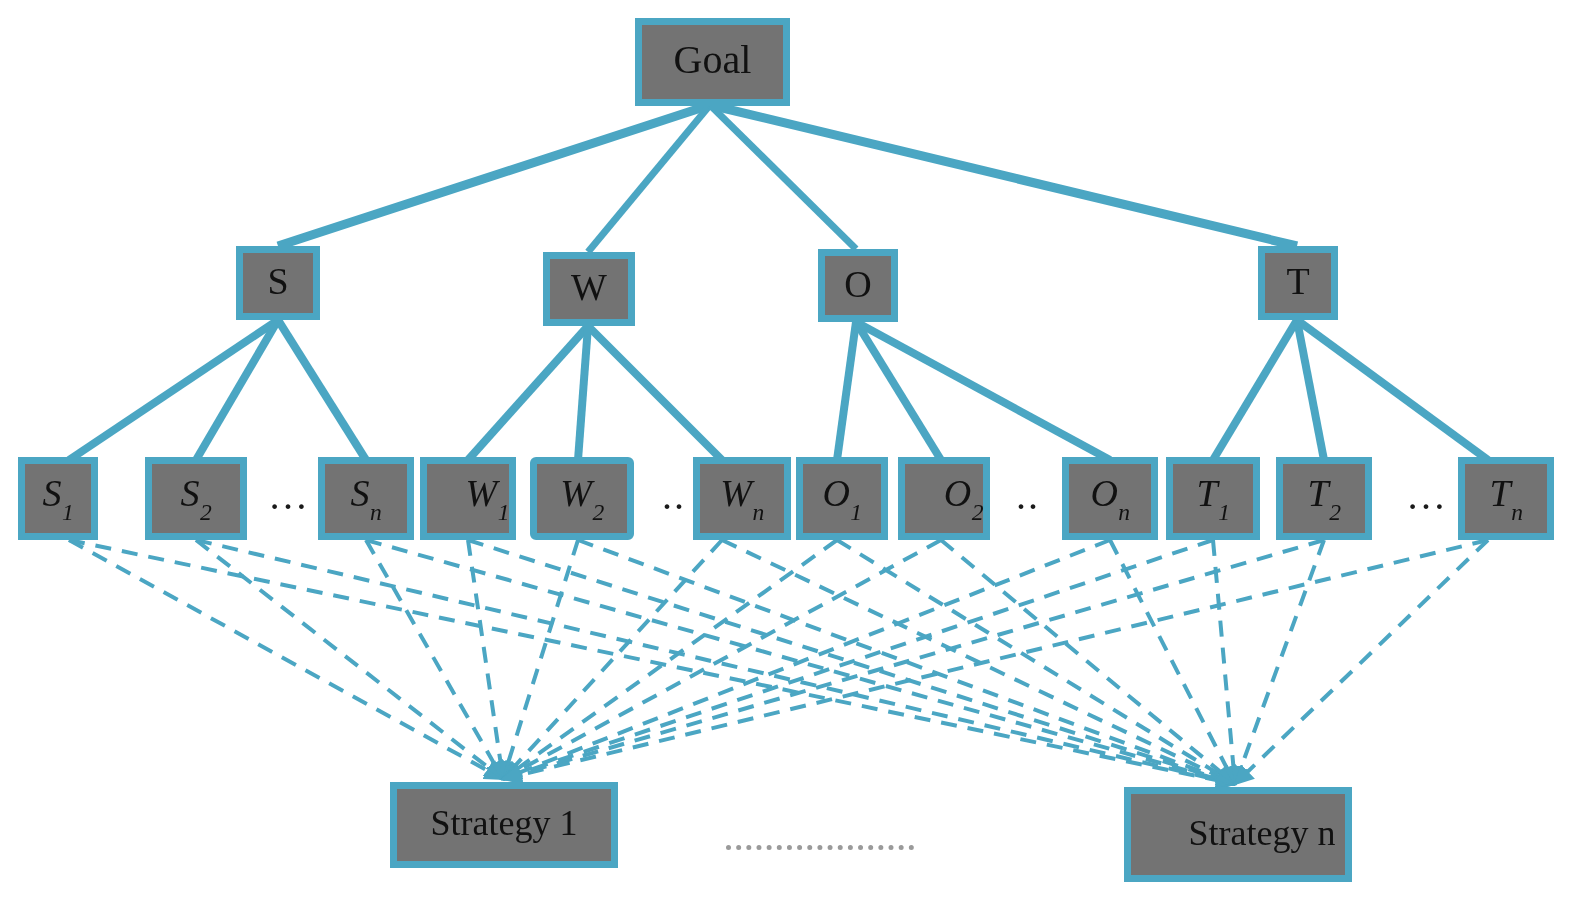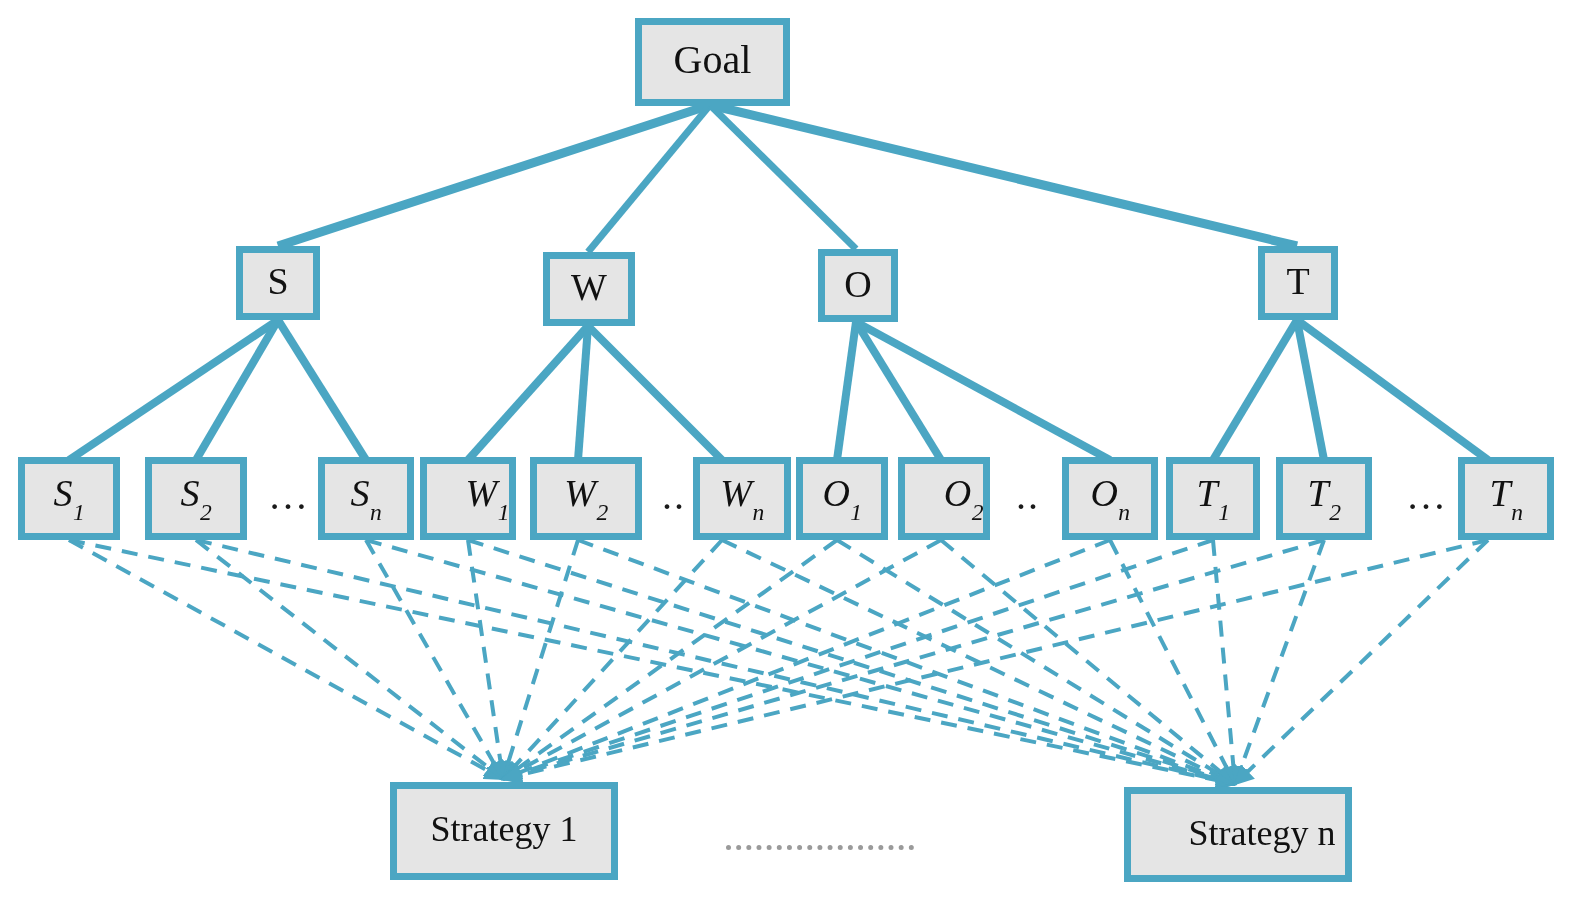--- a/index.html
+++ b/index.html
@@ -22,21 +22,21 @@
     position: absolute;
     left: 0;
     top: 0;
     width: 1572px;
     height: 909px;
     pointer-events: none;
   }
   .node {
     position: absolute;
     box-sizing: border-box;
-    background: #e5e5e5;
+    background: #737373;
     border: 7px solid #4ba6c3;
     display: flex;
     align-items: center;
     justify-content: center;
     color: #111111;
     line-height: 1;
     white-space: nowrap;
     z-index: 5;
   }
   .node-label {
@@ -171,21 +171,21 @@
   </div>
 
   <div class="node level-criterion" style="left:818px; top:249px; width:80px; height:73px;">
     <span class="node-label">O</span>
   </div>
 
   <div class="node level-criterion" style="left:1258px; top:246px; width:80px; height:74px;">
     <span class="node-label">T</span>
   </div>
 
-  <div class="node level-sub" style="left:18px; top:457px; width:102px; height:83px;text-align:right;">
+  <div class="node level-sub" style="left:18px; top:457px; width:80px; height:83px;text-align:right;">
     <span class="node-label">
       <span class="sub-base">S</span><span class="sub-idx">1</span>
     </span>
   </div>
 
   <div class="node level-sub" style="left:145px; top:457px; width:102px; height:83px;">
     <span class="node-label">
       <span class="sub-base">S</span><span class="sub-idx">2</span>
     </span>
   </div>
@@ -197,21 +197,21 @@
       <span class="sub-base">S</span><span class="sub-idx">n</span>
     </span>
   </div>
 
   <div class="node level-sub" style="left:420px; top:457px; width:96px; height:83px;justify-content:flex-end;">
     <span class="node-label">
       <span class="sub-base">W</span><span class="sub-idx">1</span>
     </span>
   </div>
 
-  <div class="node level-sub" style="left:530px; top:457px; width:112px; height:83px;">
+  <div class="node level-sub" style="left:530px; top:457px; width:104px; height:83px;border-radius:6px;">
     <span class="node-label">
       <span class="sub-base">W</span><span class="sub-idx">2</span>
     </span>
   </div>
 
   <div class="ellipsis" style="left:662px; top:476px;">..</div>
 
   <div class="node level-sub" style="left:693px; top:457px; width:98px; height:83px;">
     <span class="node-label">
       <span class="sub-base">W</span><span class="sub-idx">n</span>
@@ -251,21 +251,21 @@
   </div>
 
   <div class="ellipsis" style="left:1406px; top:476px;">…</div>
 
   <div class="node level-sub" style="left:1458px; top:457px; width:96px; height:83px;">
     <span class="node-label">
       <span class="sub-base">T</span><span class="sub-idx">n</span>
     </span>
   </div>
 
-  <div class="node level-strategy" style="left:390px; top:782px; width:228px; height:98px;">
+  <div class="node level-strategy" style="left:390px; top:782px; width:228px; height:86px;">
     <span class="node-label">Strategy 1</span>
   </div>
 
   <div class="dot-separator" style="left:726px; top:845px; width:188px;"></div>
 
   <div class="node level-strategy" style="left:1124px; top:787px; width:228px; height:95px;padding-left:48px;">
     <span class="node-label">Strategy n</span>
   </div>
 
 </div>

